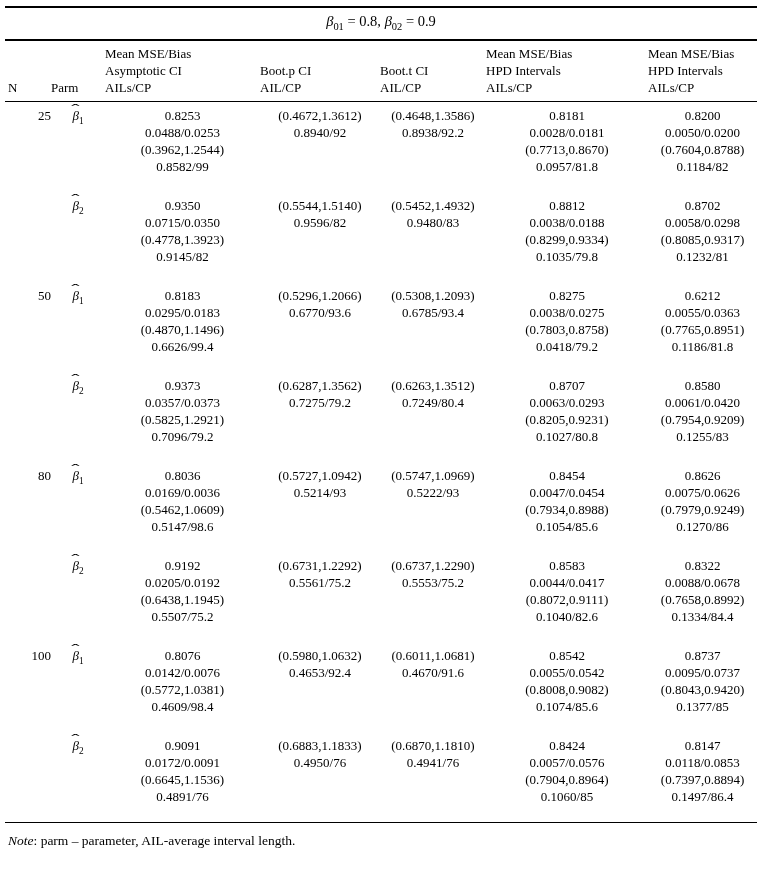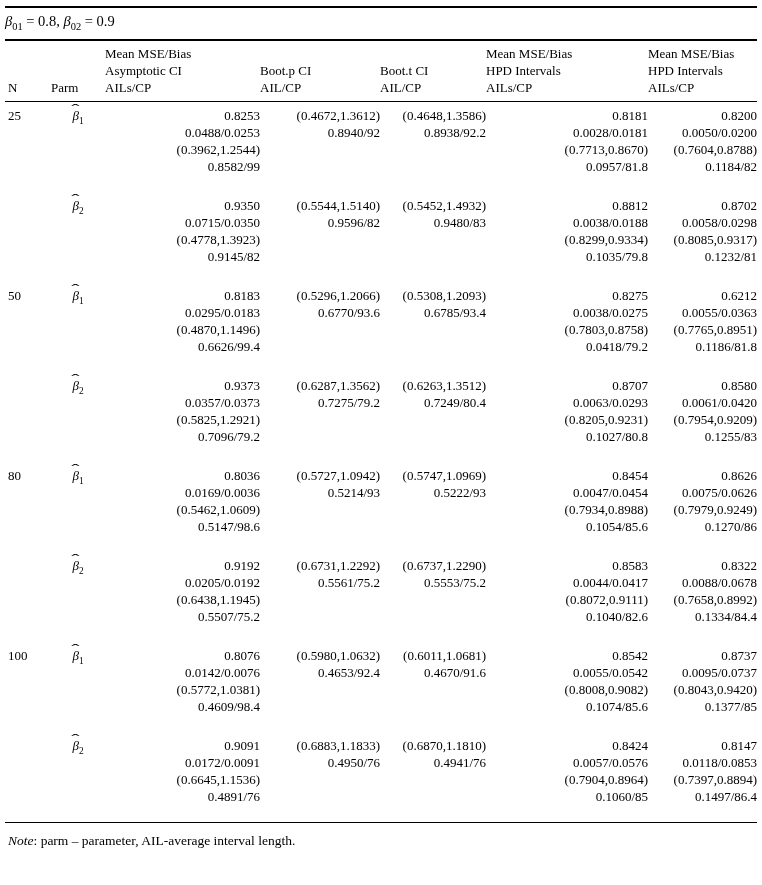--- a/index.html
+++ b/index.html
@@ -19,20 +19,21 @@
   }
   col.c-n      { width: 46px; }
   col.c-parm   { width: 54px; }
   col.c-asym   { width: 155px; }
   col.c-bootp  { width: 120px; }
   col.c-boott  { width: 106px; }
   col.c-bayes1 { width: 162px; }
   col.c-bayes2 { width: 109px; }
 
   .title-row td {
+    text-align: center;
     font-size: 14.5px;
     padding: 5px 0 7px 0;
     border-bottom: 2px solid #000;
   }
   .beta { font-style: italic; }
   sub { font-size: 0.72em; }
 
   .spanner-row td {
     text-align: center;
     font-size: 13.5px;
@@ -48,24 +49,24 @@
     text-align: left;
     padding: 4px 0 5px 0;
     border-bottom: 1.2px solid #000;
   }
   .header-row th.col-n { text-align: left; padding-left: 3px; }
 
   tbody td {
     vertical-align: top;
     font-size: 13px;
     line-height: 17px;
-    text-align: right;
+    text-align: center;
     padding: 5px 0 17px 0;
   }
-  tbody td.col-n { text-align: left; padding-left: 3px; }
+  tbody td.col-n { text-align: right; padding-left: 3px; }
   tbody td.col-parm { text-align: center; }
   tbody tr.last td { border-bottom: 1.2px solid #000; }
 
   .bhat { position: relative; display: inline-block; }
   .bhat .hat {
     position: absolute;
     left: -2px; top: -7px;
     width: 11px;
     text-align: center;
     font-size: 13px;

